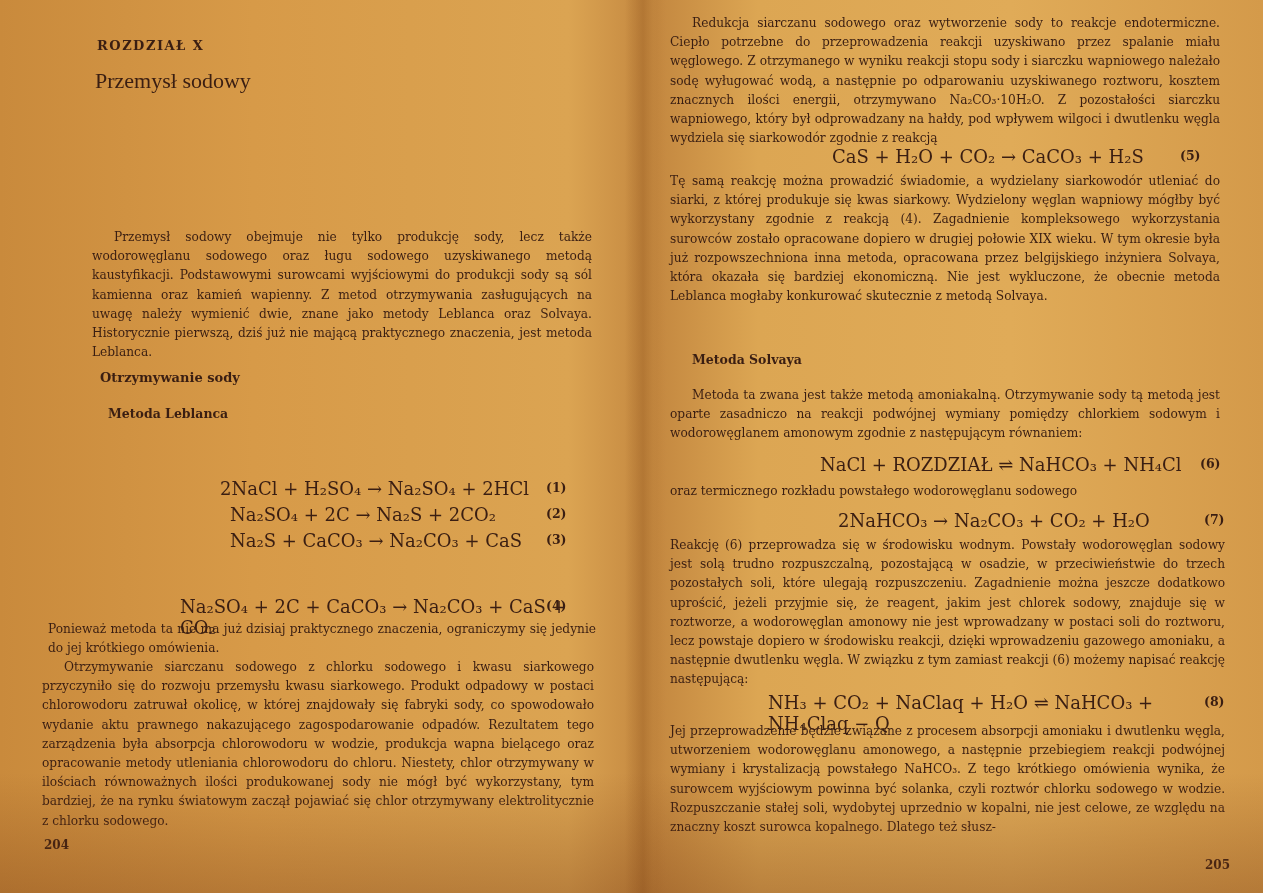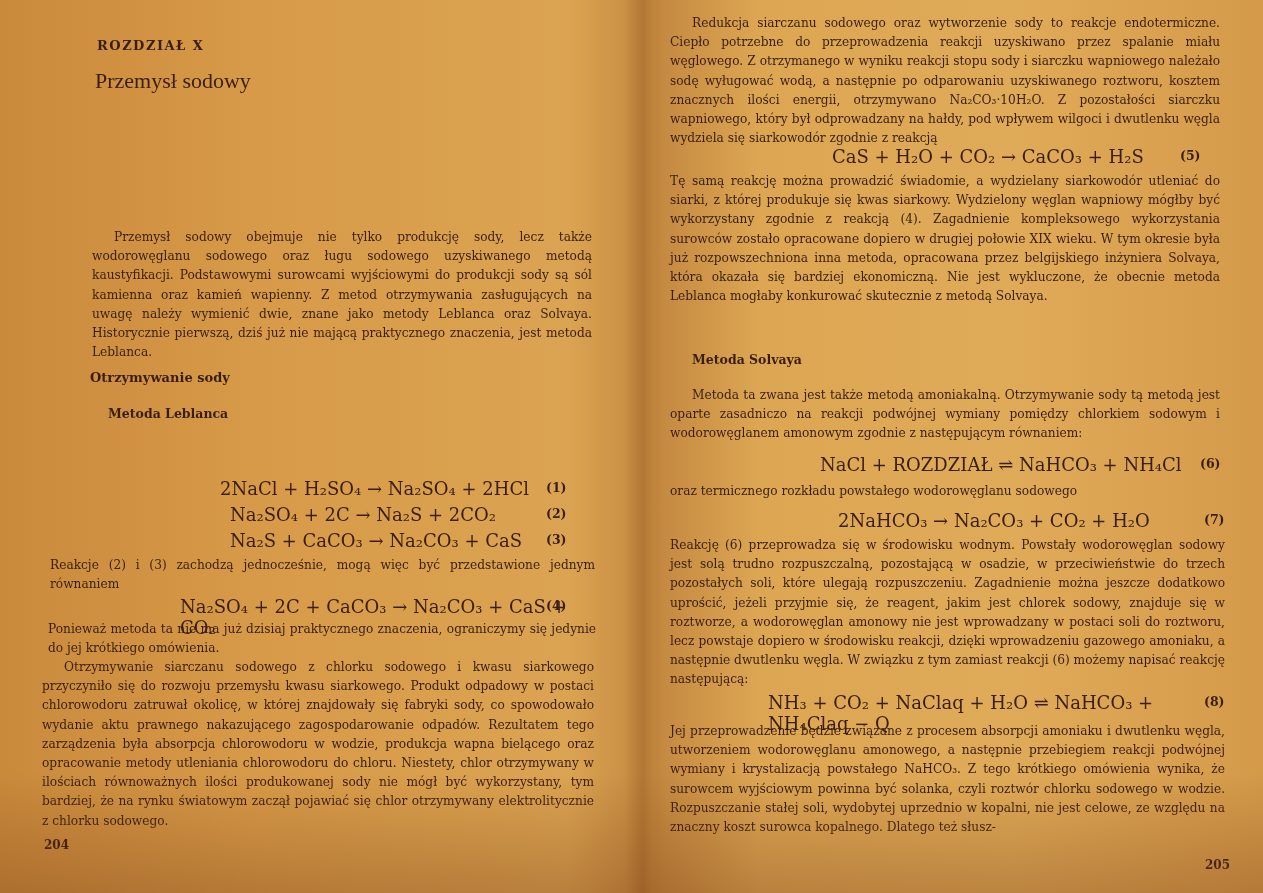--- a/index.html
+++ b/index.html
@@ -54,32 +54,31 @@
 
 <div class="spread"></div>
 <div class="gutter"></div>
 
 <div class="page left">
   <div class="chapter-label">ROZDZIAŁ X</div>
   <div class="chapter-title">Przemysł sodowy</div>
 
   <div class="block body-text indent" style="left:52px; top:228px; width:500px;">Przemysł sodowy obejmuje nie tylko produkcję sody, lecz także wodorowęglanu sodowego oraz ługu sodowego uzyskiwanego metodą kaustyfikacji. Podstawowymi surowcami wyjściowymi do produkcji sody są sól kamienna oraz kamień wapienny. Z metod otrzymywania zasługujących na uwagę należy wymienić dwie, znane jako metody Leblanca oraz Solvaya. Historycznie pierwszą, dziś już nie mającą praktycznego znaczenia, jest metoda Leblanca.</div>
 
-  <div class="heading" style="left:50px; top:370px;">Otrzymywanie sody</div>
+  <div class="heading" style="left:60px; top:370px;">Otrzymywanie sody</div>
   <div class="heading" style="left:44px; top:406px; font-size:12.5px;margin-left:24px;">Metoda Leblanca</div>
 
 
   <div class="eq" style="left:180px; top:478px;">2NaCl + H₂SO₄ → Na₂SO₄ + 2HCl</div>
   <div class="eq-num" style="left:506px; top:480px;">(1)</div>
   <div class="eq" style="left:190px; top:504px;">Na₂SO₄ + 2C → Na₂S + 2CO₂</div>
   <div class="eq-num" style="left:506px; top:506px;">(2)</div>
   <div class="eq" style="left:190px; top:530px;">Na₂S + CaCO₃ → Na₂CO₃ + CaS</div>
   <div class="eq-num" style="left:506px; top:532px;">(3)</div>
 
-  <div class="block body-text" style="left:10px; top:556px; width:545px;">Reakcje (2) i (3) zachodzą jednocześnie, mogą więc być przedstawione jednym równaniem</div>
   <div class="eq" style="left:140px; top:596px;">Na₂SO₄ + 2C + CaCO₃ → Na₂CO₃ + CaS + CO₂</div>
   <div class="eq-num" style="left:506px; top:598px;">(4)</div>
 
   <div class="block body-text" style="left:8px; top:620px; width:548px;">Ponieważ metoda ta nie ma już dzisiaj praktycznego znaczenia, ograniczymy się jedynie do jej krótkiego omówienia.</div>
   <div class="block body-text indent" style="left:2px; top:658px; width:552px;">Otrzymywanie siarczanu sodowego z chlorku sodowego i kwasu siarkowego przyczyniło się do rozwoju przemysłu kwasu siarkowego. Produkt odpadowy w postaci chlorowodoru zatruwał okolicę, w której znajdowały się fabryki sody, co spowodowało wydanie aktu prawnego nakazującego zagospodarowanie odpadów. Rezultatem tego zarządzenia była absorpcja chlorowodoru w wodzie, produkcja wapna bielącego oraz opracowanie metody utleniania chlorowodoru do chloru. Niestety, chlor otrzymywany w ilościach równoważnych ilości produkowanej sody nie mógł być wykorzystany, tym bardziej, że na rynku światowym zaczął pojawiać się chlor otrzymywany elektrolitycznie z chlorku sodowego.</div>
 
   <div class="pnum" style="left:4px; top:838px;">204</div>
 </div>
 
 <div class="page right">

